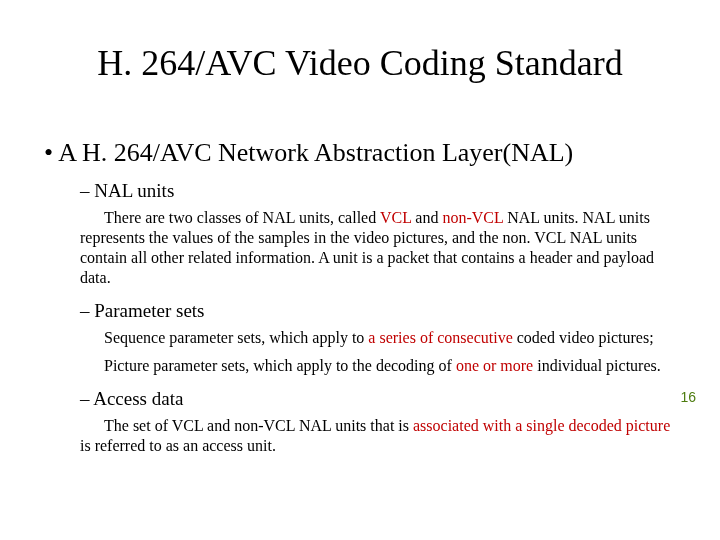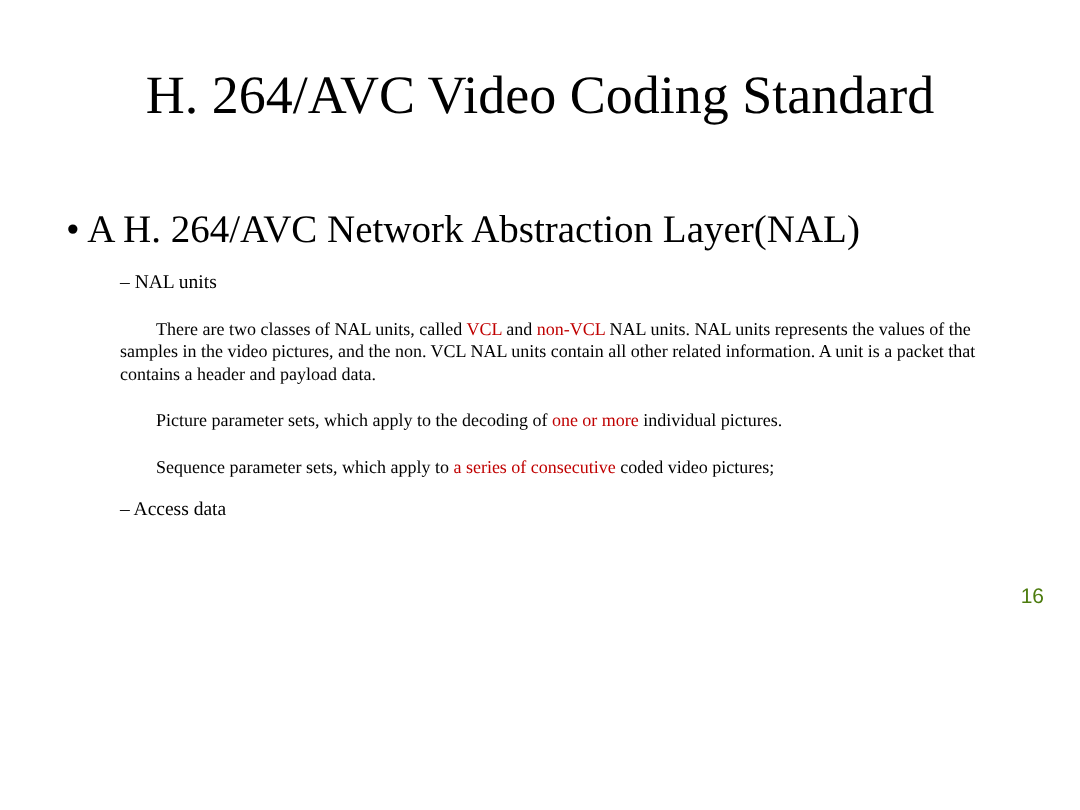--- a/index.html
+++ b/index.html
@@ -34,33 +34,33 @@
   }
   .l1 {
     font-size: 26px;
     margin-top: 8px;
     margin-bottom: 12px;
   }
   .l1::before {
     content: "• ";
   }
   .l2 {
-    font-size: 13px;
+    font-size: 19px;
     margin-left: 36px;
     margin-top: 12px;
     margin-bottom: 6px;
   }
   .l2::before {
     content: "– ";
   }
   .para {
-    font-size: 12px;
+    font-size: 16px;
     line-height: 1.25;
     margin-left: 36px;
-    margin-top: 16px;
+    margin-top: 6px;
     margin-bottom: 8px;
     text-indent: 24px;
   }
   .hl { color: #c00000; }
   .pagenum {
     position: absolute;
     right: 24px;
     bottom: 12px;
     font-size: 14px;
     color: #4d7c0f;
@@ -76,25 +76,29 @@
 
   <div class="body">
 
     <div class="l1">A H. 264/AVC Network Abstraction Layer(NAL)</div>
 
     <div class="l2">NAL units</div>
     <div class="para">
       <span>There are two classes of NAL units, called </span><span class="hl">VCL</span><span> and </span><span class="hl">non-VCL</span><span> NAL units. NAL units represents the values of the samples in the video pictures, and the non. VCL NAL units contain all other related information. A unit is a  packet that contains a header and payload data.</span>
     </div>
 
+    <div class="l2">Parameter sets</div>
+    <div class="para">
+      <span>Sequence parameter sets, which apply to </span><span class="hl">a series of consecutive</span><span> coded video pictures;</span>
+    </div>
     <div class="para">
       <span>Picture parameter sets, which apply to the decoding of </span><span class="hl">one or more</span><span> individual pictures.</span>
     </div>
-    <div class="para">
-      <span>Sequence parameter sets, which apply to </span><span class="hl">a series of consecutive</span><span> coded video pictures;</span>
-    </div>
 
     <div class="l2">Access data</div>
+    <div class="para">
+      <span>The set of VCL and non-VCL NAL units that is </span><span class="hl">associated with a single decoded picture</span><span> is referred to as an access unit.</span>
+    </div>
 
   </div>
 
   <div class="pagenum">16</div>
 </div>
 
 </body></html>

